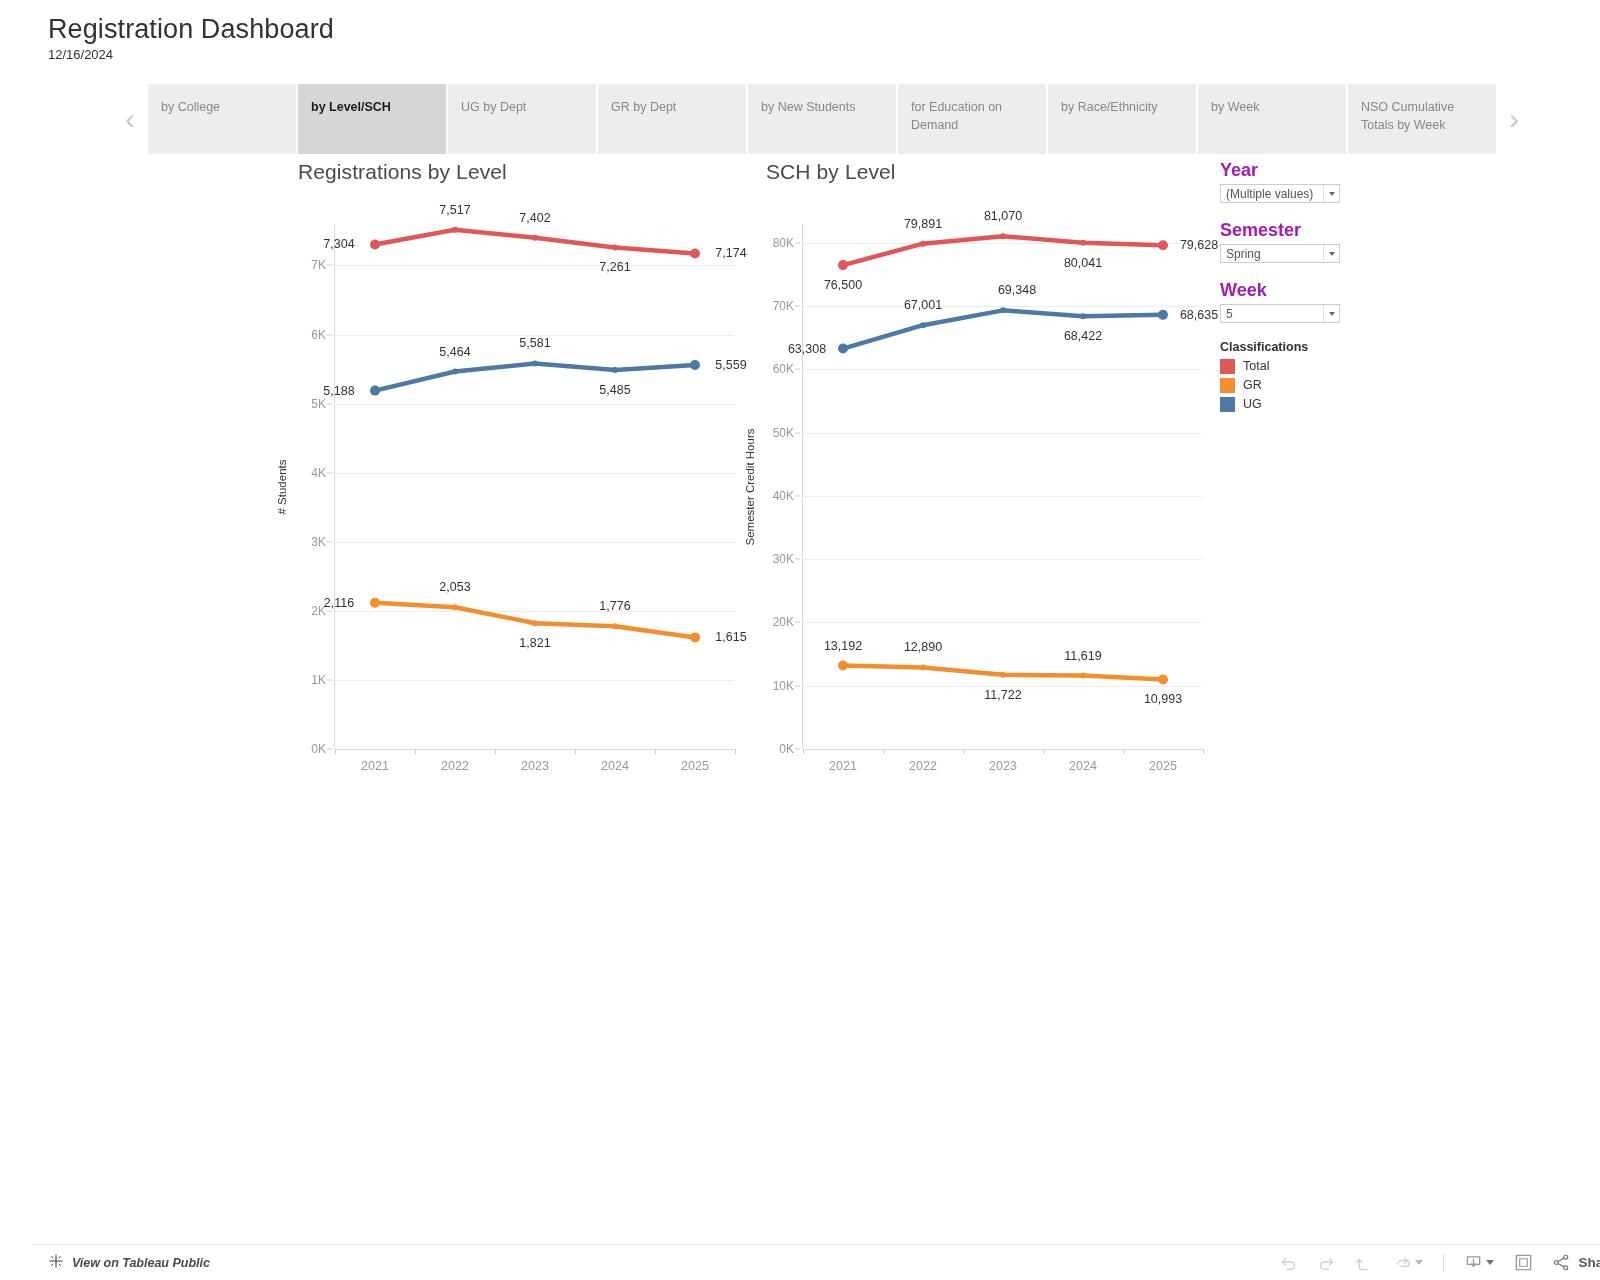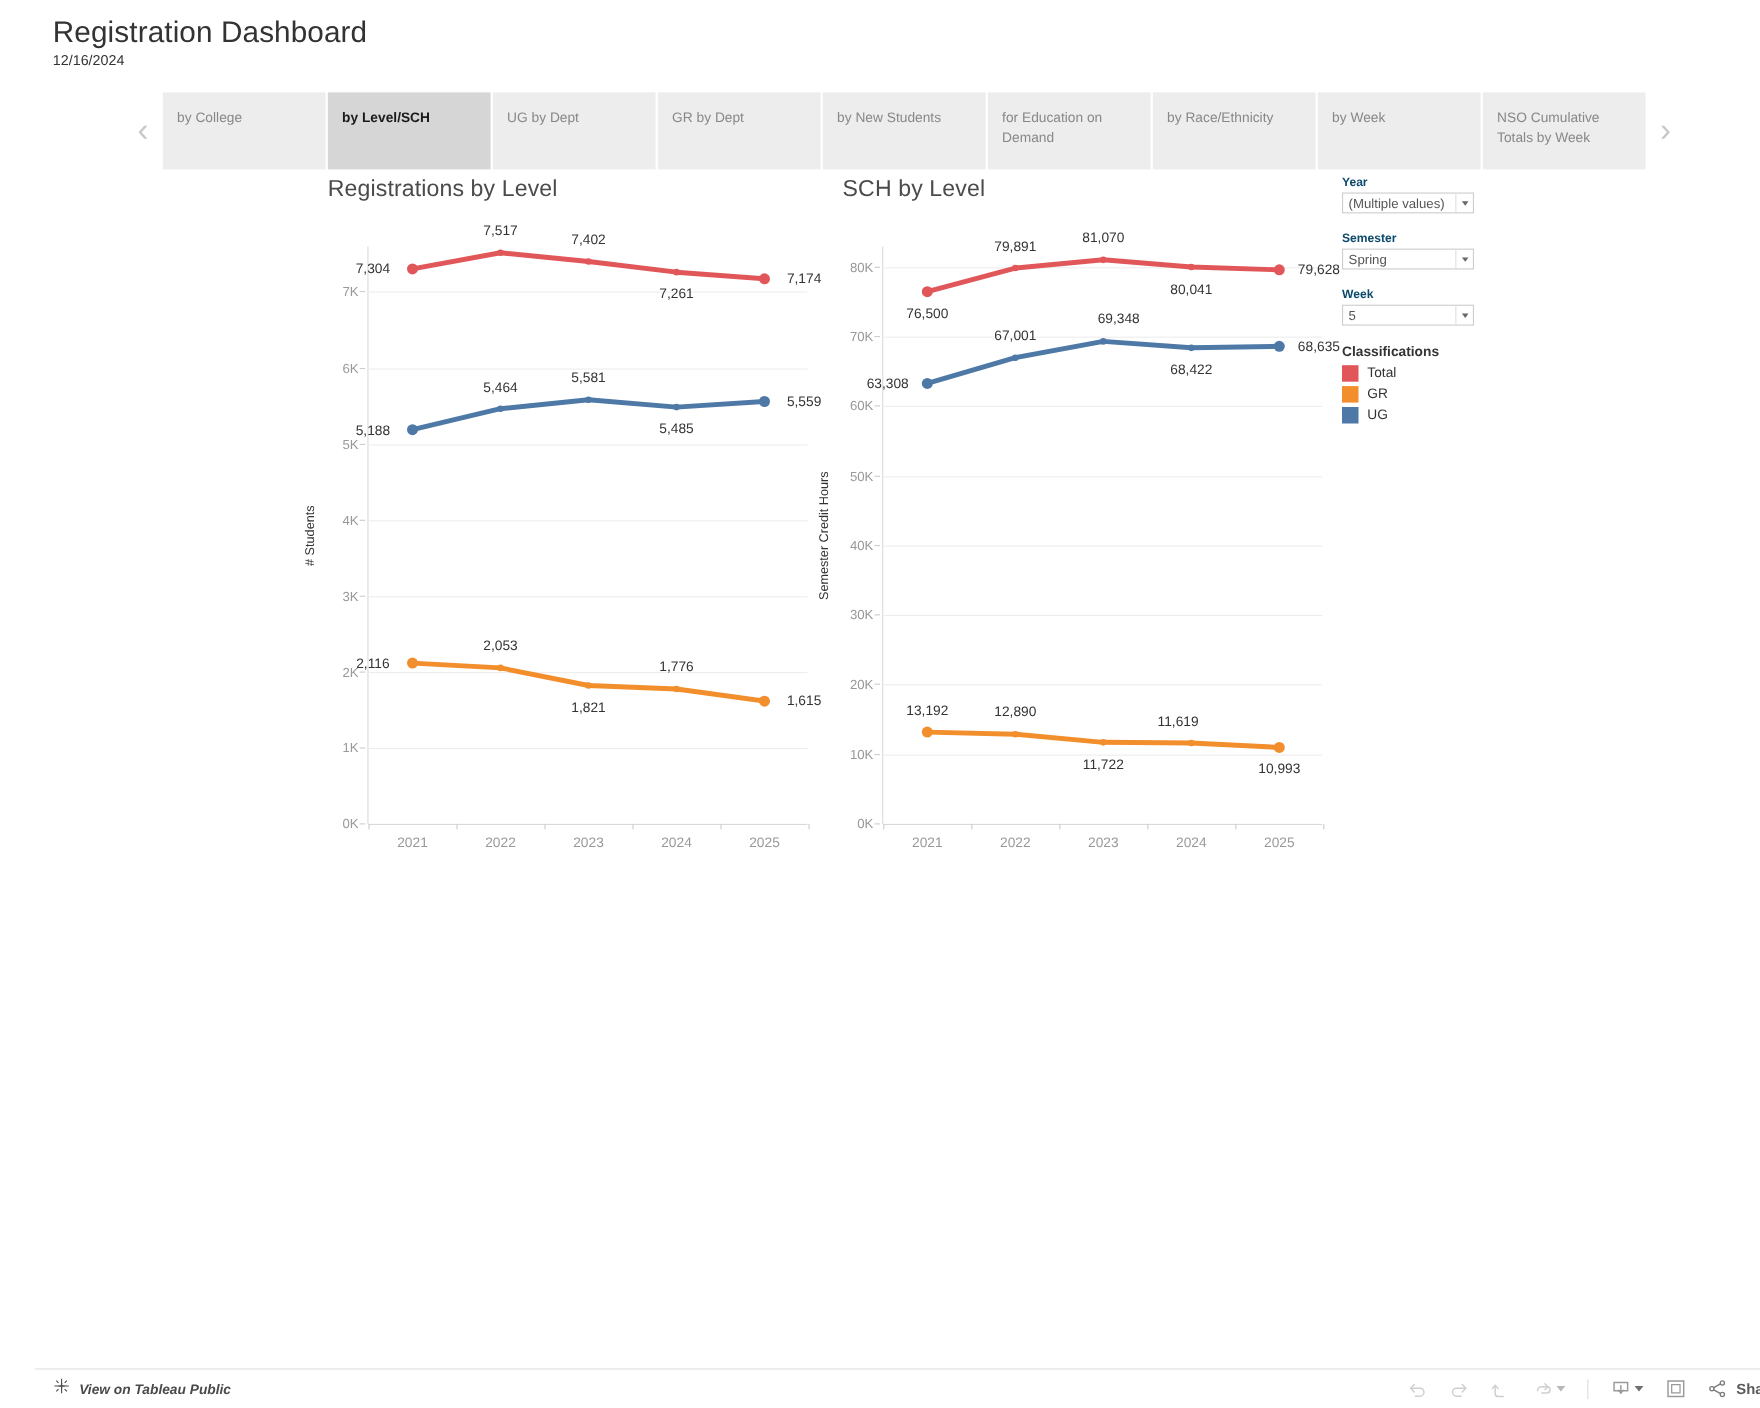--- a/index.html
+++ b/index.html
@@ -92,21 +92,21 @@
   svg.lines { position: absolute; left: 0; top: 0; overflow: visible; }
 
   .dlabel {
     position: absolute; font-size: 12.5px; color: #333333;
     white-space: nowrap; transform: translate(-50%, -50%);
   }
 
   
   .filters { position: absolute; top: 0; left: 1188px; width: 170px; }
   .f-label {
-    font-size: 11px; color: #0c4a6e; font-weight: 700; margin-bottom: 3px;
+    font-size: 18px; color: #a21caf; font-weight: 700; margin-bottom: 3px;
   }
   .f-select {
     position: relative; width: 120px; height: 19px;
     border: 1px solid #cccccc; background: #ffffff;
     font-size: 12px; color: #555555;
     padding: 2px 20px 0 5px; line-height: 15px;
     overflow: hidden; white-space: nowrap; cursor: pointer;
   }
   .f-caret {
     position: absolute; right: 0; top: 0; width: 16px; height: 17px;
@@ -328,21 +328,21 @@
             <div class="dlabel" style="left: 280px; top: 38.7166px;">80,041</div>
             <div class="dlabel" style="left: 396px; top: 21.3289px;">79,628</div>
             <div class="dlabel" style="left: 4px; top: 124.558px;">63,308</div>
             <div class="dlabel" style="left: 120px; top: 81.1985px;">67,001</div>
             <div class="dlabel" style="left: 214px; top: 66.353px;">69,348</div>
             <div class="dlabel" style="left: 280px; top: 112.21px;">68,422</div>
             <div class="dlabel" style="left: 396px; top: 90.863px;">68,635</div>
             <div class="dlabel" style="left: 40px; top: 421.557px;">13,192</div>
             <div class="dlabel" style="left: 120px; top: 423.467px;">12,890</div>
             <div class="dlabel" style="left: 200px; top: 470.855px;">11,722</div>
-            <div class="dlabel" style="left: 268px; top: 431.506px;">11,619</div>
+            <div class="dlabel" style="left: 280px; top: 431.506px;">11,619</div>
             <div class="dlabel" style="left: 360px; top: 475.466px;">10,993</div>
           </div>
         </div>
     </div>
 
     <div class="filters">
 
       <div class="f-block">
         <div class="f-label">Year</div>
         <div class="f-select">

